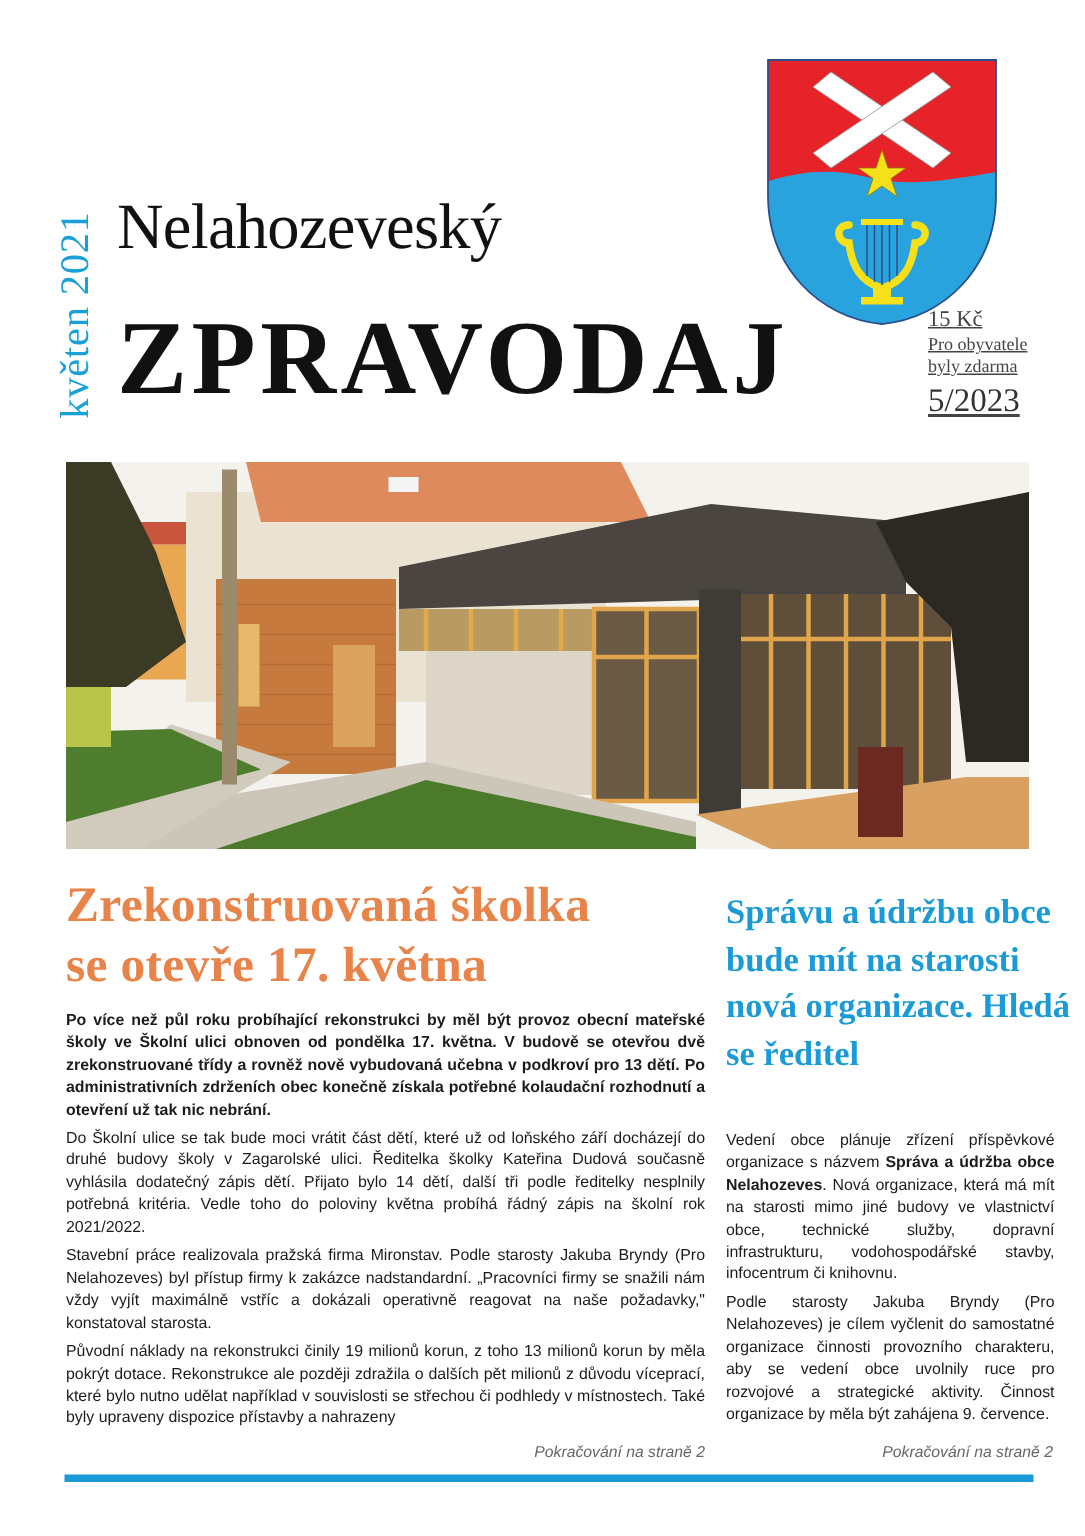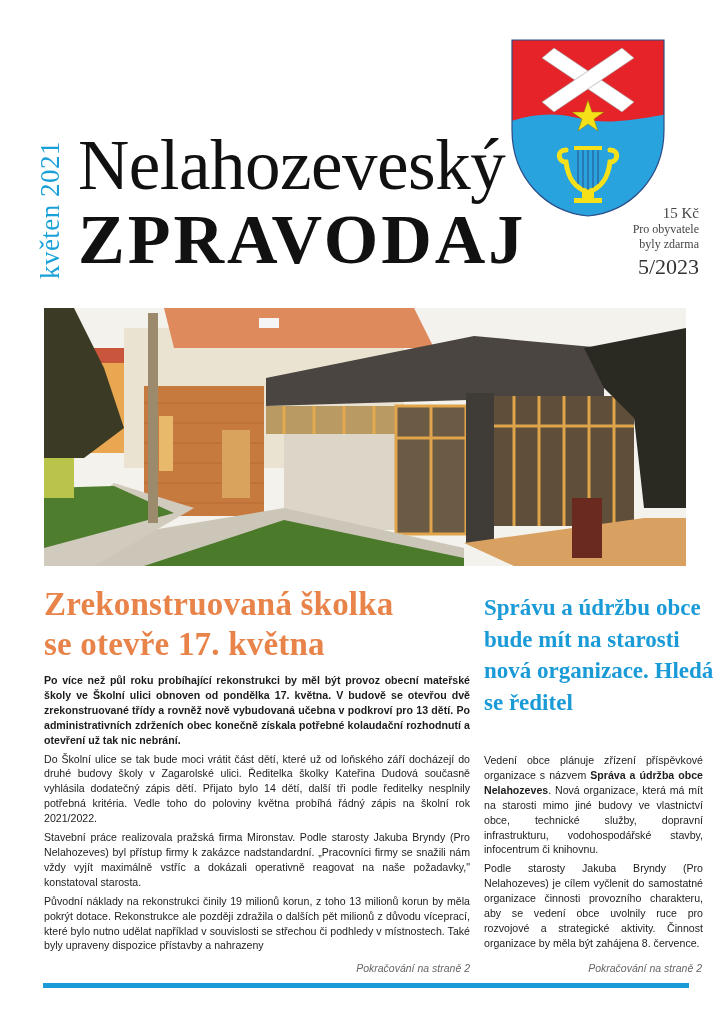--- a/index.html
+++ b/index.html
@@ -1,26 +1,26 @@
 <!DOCTYPE html>
 <html><head>
   <meta charset="utf-8">
   <style>
     html, body { margin: 0; padding: 0; background: #ffffff; }
     body { width: 723px; height: 1024px; position: relative; overflow: hidden; font-family: "Liberation Sans", sans-serif; color: #1a1a1a; }
 
     
     #vertical-date { position: absolute; left: 30px; top: 130px; width: 40px; height: 160px; }
     #vertical-date span { position: absolute; left: 50%; top: 50%; transform: translate(-50%, -50%) rotate(-90deg); white-space: nowrap; font-family: "Liberation Serif", serif; font-size: 27px; color: #1aa0d8; letter-spacing: 0.5px; }
-    #title-line1 { position: absolute; left: 78px; top: 130px; font-family: "Liberation Serif", serif; font-size: 71px; line-height: 1; color: #111; letter-spacing: -0.5px; }
+    #title-line1 { position: absolute; left: 78px; top: 130px; font-family: "Liberation Serif", serif; font-size: 43px; line-height: 1; color: #111; letter-spacing: -0.5px; }
     #title-line2 { position: absolute; left: 78px; top: 205px; font-family: "Liberation Serif", serif; font-weight: bold; font-size: 70px; line-height: 1; color: #111; letter-spacing: 3px; }
 
     #crest { position: absolute; left: 508px; top: 38px; width: 160px; height: 180px; }
 
-    #price-block { position: absolute; right: 24px; top: 204px; text-align: right; font-family: "Liberation Serif", serif; color: #444; }
+    #price-block { position: absolute; right: 38px; top: 204px; font-family: "Liberation Serif", serif; color: #444; text-decoration: underline; }
     #price { font-size: 15px; line-height: 18px; }
     #free-note { font-size: 12px; line-height: 15px; }
     #issue { font-size: 22px; line-height: 26px; margin-top: 2px; color: #333; }
 
     
     #photo { position: absolute; left: 44px; top: 308px; width: 642px; height: 258px; overflow: hidden; background: #f3f0e8; }
     #photo svg { display: block; }
 
     
     #main-headline { position: absolute; left: 44px; top: 584px; width: 430px; font-family: "Liberation Serif", serif; font-weight: bold; font-size: 33px; line-height: 40px; color: #e8834a; letter-spacing: 0.2px; }
@@ -176,17 +176,17 @@
   <p class="lead">Po více než půl roku probíhající rekonstrukci by měl být provoz obecní mateřské školy ve Školní ulici obnoven od pondělka 17. května. V budově se otevřou dvě zrekonstruované třídy a rovněž nově vybudovaná učebna v podkroví pro 13 dětí. Po administrativních zdrženích obec konečně získala potřebné kolaudační rozhodnutí a otevření už tak nic nebrání.</p>
   <p>Do Školní ulice se tak bude moci vrátit část dětí, které už od loňského září docházejí do druhé budovy školy v Zagarolské ulici. Ředitelka školky Kateřina Dudová současně vyhlásila dodatečný zápis dětí. Přijato bylo 14 dětí, další tři podle ředitelky nesplnily potřebná kritéria. Vedle toho do poloviny května probíhá řádný zápis na školní rok 2021/2022.</p>
   <p>Stavební práce realizovala pražská firma Mironstav. Podle starosty Jakuba Bryndy (Pro Nelahozeves) byl přístup firmy k zakázce nadstandardní. „Pracovníci firmy se snažili nám vždy vyjít maximálně vstříc a dokázali operativně reagovat na naše požadavky," konstatoval starosta.</p>
   <p>Původní náklady na rekonstrukci činily 19 milionů korun, z toho 13 milionů korun by měla pokrýt dotace. Rekonstrukce ale později zdražila o dalších pět milionů z důvodu víceprací, které bylo nutno udělat například v souvislosti se střechou či podhledy v místnostech. Také byly upraveny dispozice přístavby a nahrazeny</p>
 </div>
 <div id="main-continued" class="continued">Pokračování na straně 2</div>
 
 <div id="side-headline">Správu a údržbu obce bude mít na starosti nová organizace. Hledá se ředitel</div>
 <div id="side-body">
   <p><span>Vedení obce plánuje zřízení příspěvkové organizace s názvem </span><b>Správa a údržba obce Nelahozeves</b><span>. Nová organizace, která má mít na starosti mimo jiné budovy ve vlastnictví obce, technické služby, dopravní infrastrukturu, vodohospodářské stavby, infocentrum či knihovnu.</span></p>
-  <p>Podle starosty Jakuba Bryndy (Pro Nelahozeves) je cílem vyčlenit do samostatné organizace činnosti provozního charakteru, aby se vedení obce uvolnily ruce pro rozvojové a strategické aktivity. Činnost organizace by měla být zahájena 8. července.</p>
+  <p>Podle starosty Jakuba Bryndy (Pro Nelahozeves) je cílem vyčlenit do samostatné organizace činnosti provozního charakteru, aby se vedení obce uvolnily ruce pro rozvojové a strategické aktivity. Činnost organizace by měla být zahájena 9. července.</p>
 </div>
 <div id="side-continued" class="continued">Pokračování na straně 2</div>
 
 <div id="bottom-rule"></div>
 
 </body></html>

